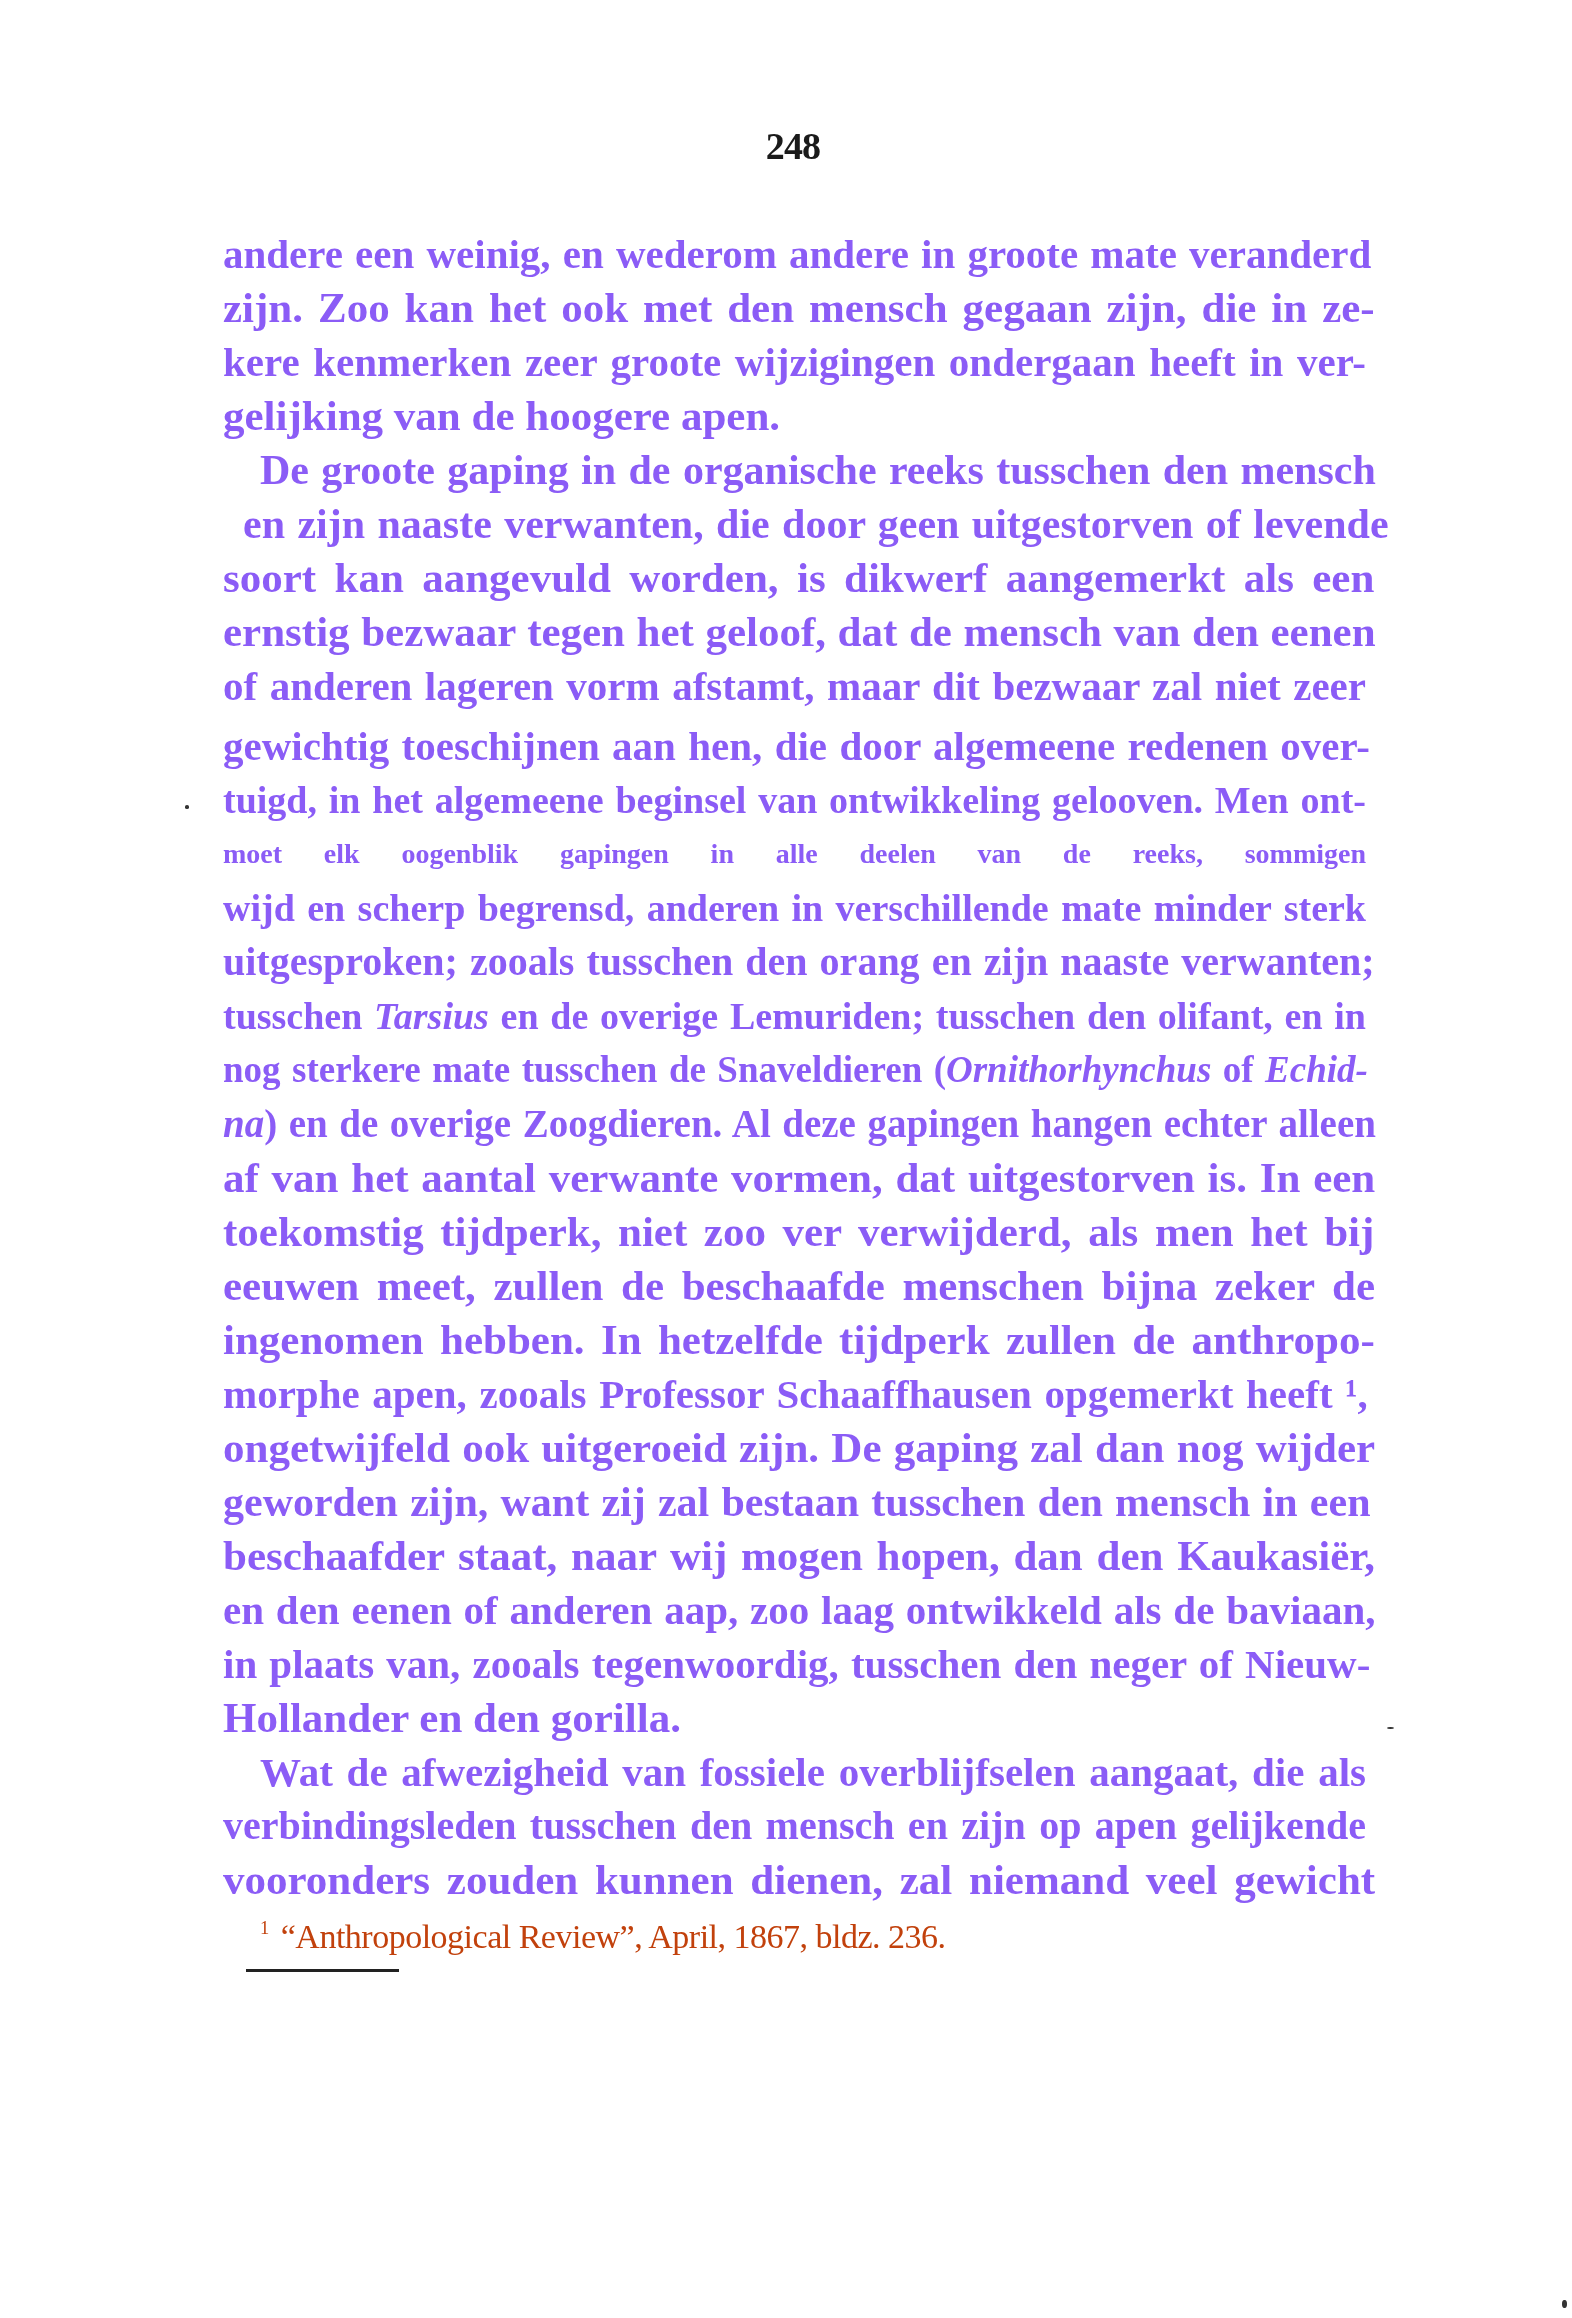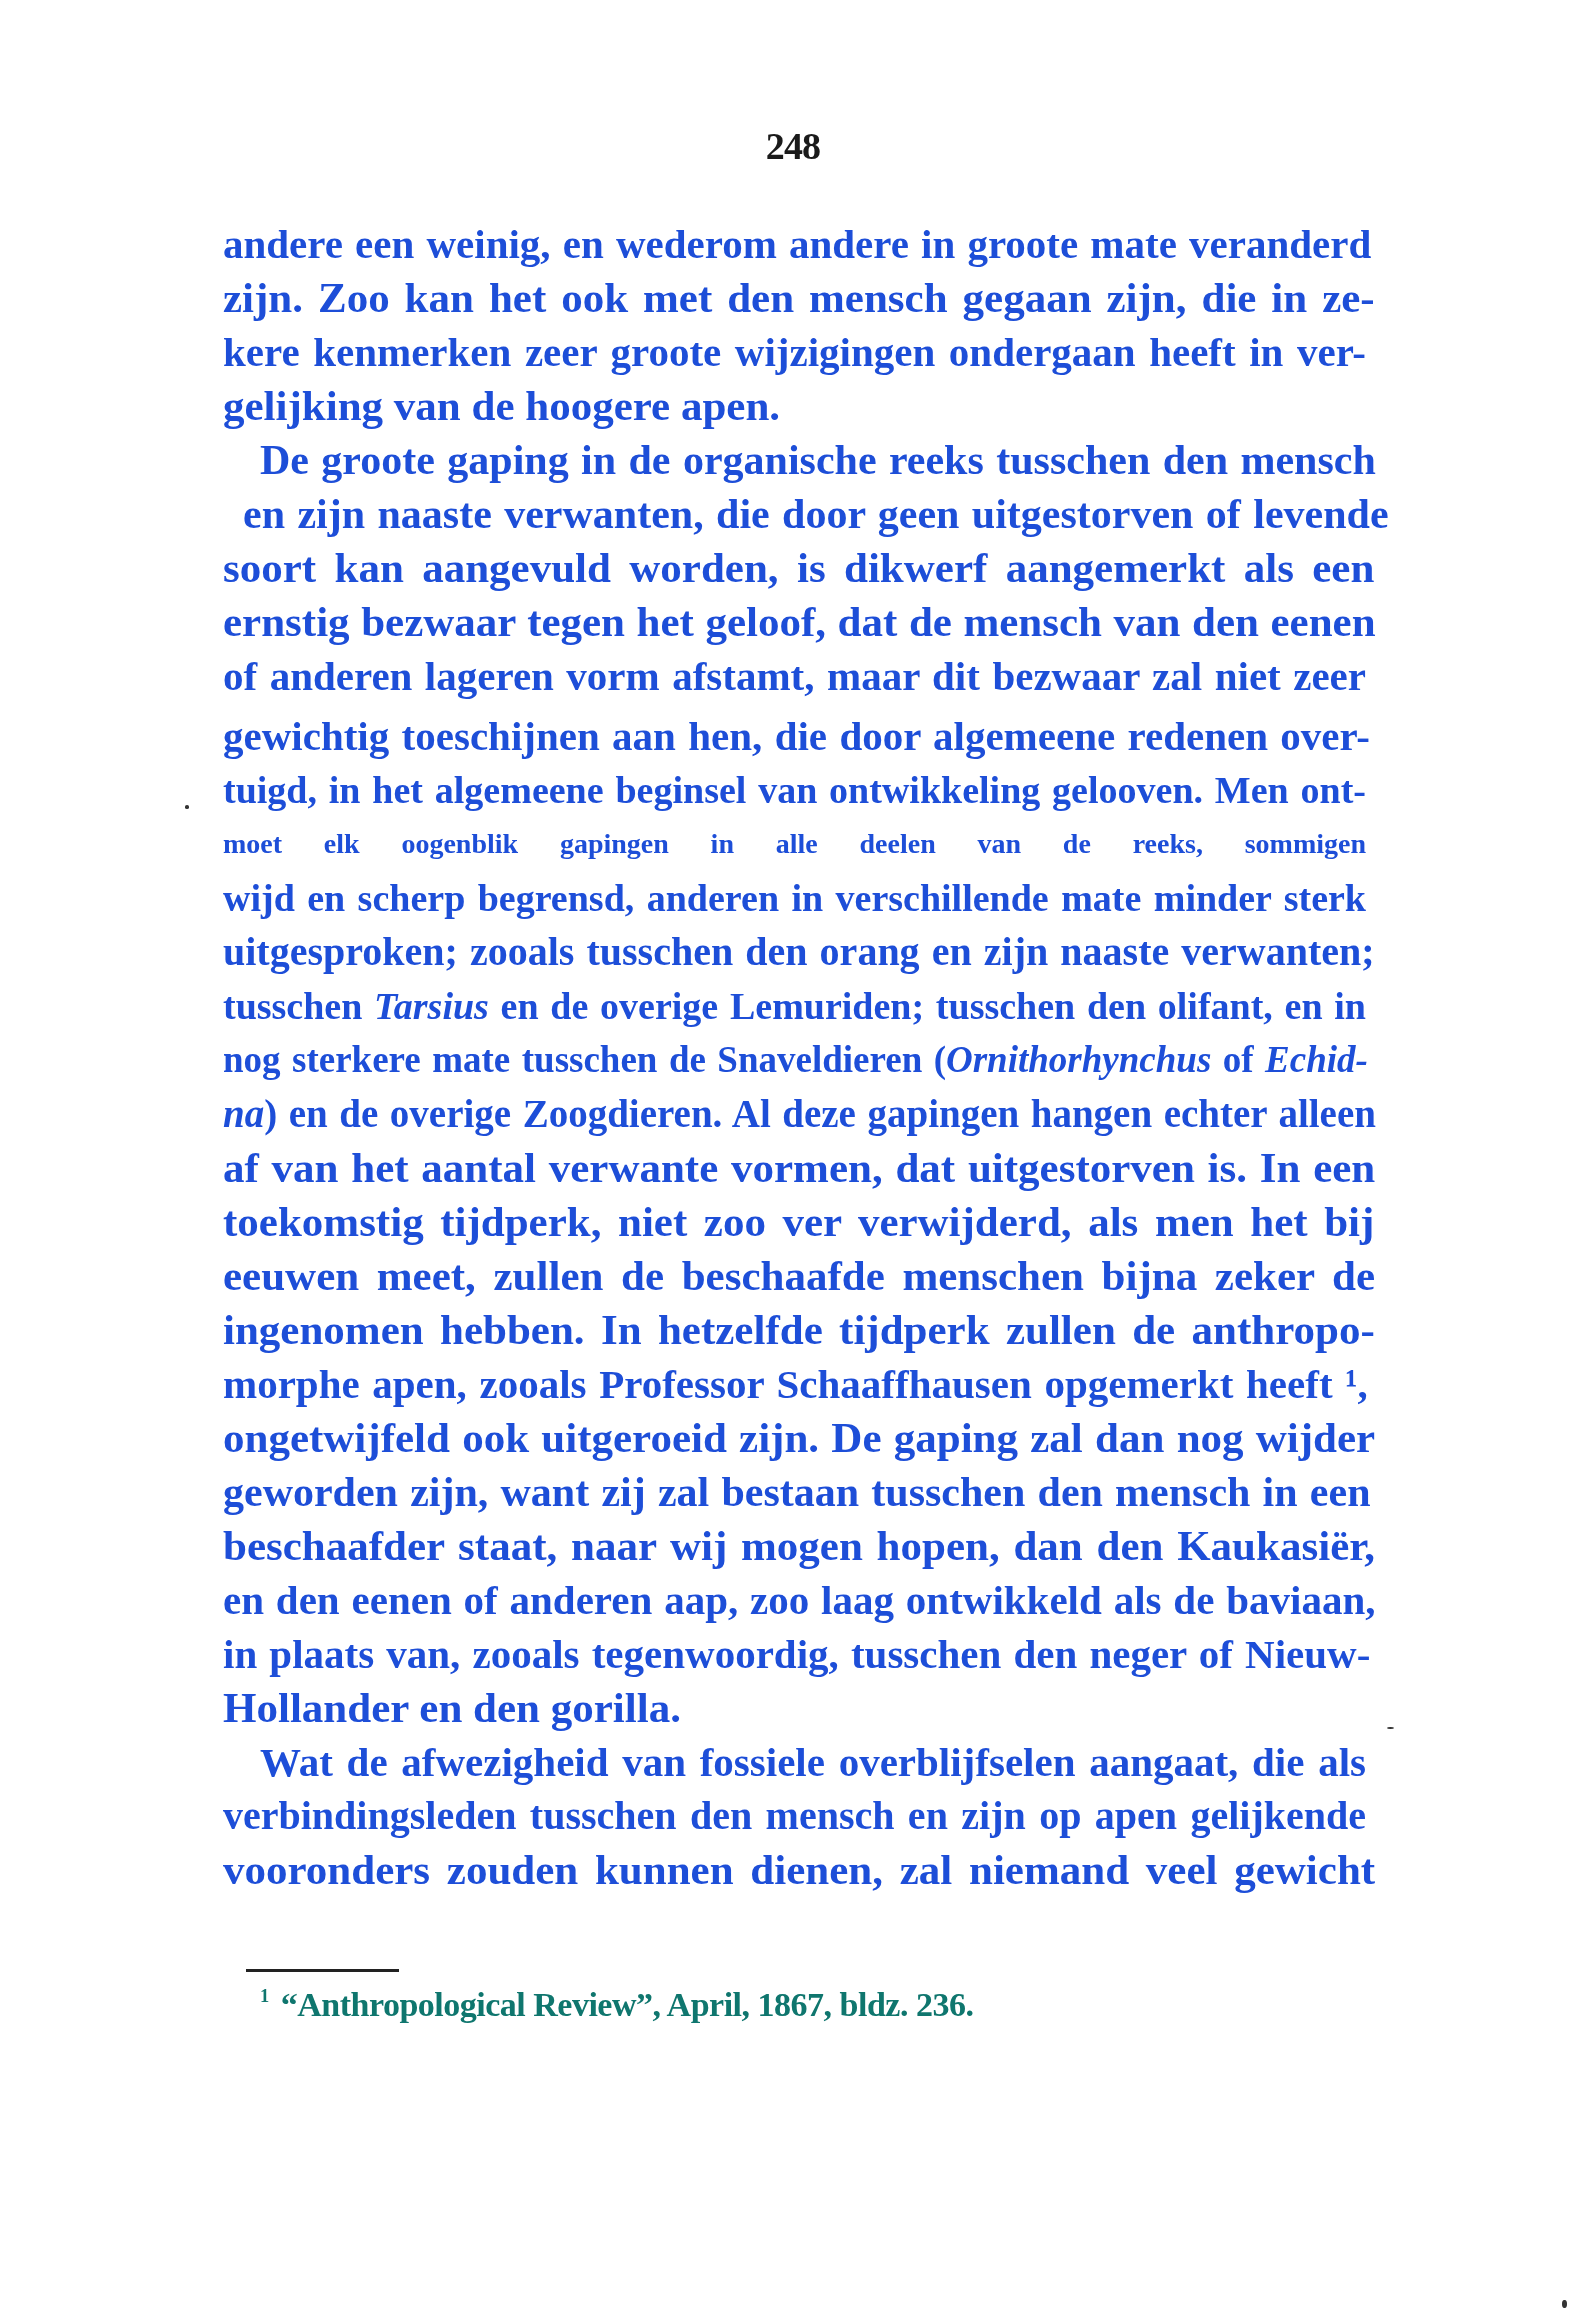--- a/index.html
+++ b/index.html
@@ -4,38 +4,38 @@
 <style>
   html, body { margin: 0; padding: 0; background: #ffffff; }
   body { width: 1572px; height: 2403px; position: relative; overflow: hidden; }
   .page { position: absolute; left: 0; top: 0; width: 1572px; height: 2403px; background: #ffffff; }
   .pnum {
     position: absolute; left: 0; width: 1586px; top: 124px; text-align: center;
     font-family: "Liberation Serif", serif; font-weight: bold; font-size: 38px; color: #1a1a1a;
     letter-spacing: -0.9px;
   }
   .body {
-    position: absolute; left: 223px; top: 217px; width: 1143px;
-    font-family: "Liberation Serif", serif; font-weight: bold; color: #1d4ed8;
+    position: absolute; left: 223px; top: 227px; width: 1143px;
+    font-family: "Liberation Serif", serif; font-weight: bold; color: #8b5cf6;
     font-size: 43px; line-height: 54px;
   }
   .line {
     display: block; height: 54px; white-space: nowrap; overflow: visible;
     text-align: justify; text-align-last: justify;
   }
   .line.last { text-align-last: left; }
   .line.indent { padding-left: 37px; }
   .line .in { display: block; width: 100%; }
   .it { font-style: italic; }
   .rule {
     position: absolute; left: 246px; top: 1969px; width: 153px; height: 2.8px; background: #222;
   }
   .footnote {
-    position: absolute; left: 260px; top: 1986px;
-    font-family: "Liberation Serif", serif; font-weight: bold; font-size: 34px; color: #0f766e;
+    position: absolute; left: 260px; top: 1918px;
+    font-family: "Liberation Serif", serif; font-weight: normal; font-size: 34px; color: #c2410c;
     white-space: nowrap; letter-spacing: -0.5px;
   }
   .footnote sup { font-size: 18.5px; vertical-align: 14px; margin-right: 12px; }
   .speck { position: absolute; background: #333; border-radius: 50%; }
 </style>
 </head>
 <body>
 
 <div class="page">
   <div class="pnum">248</div>

